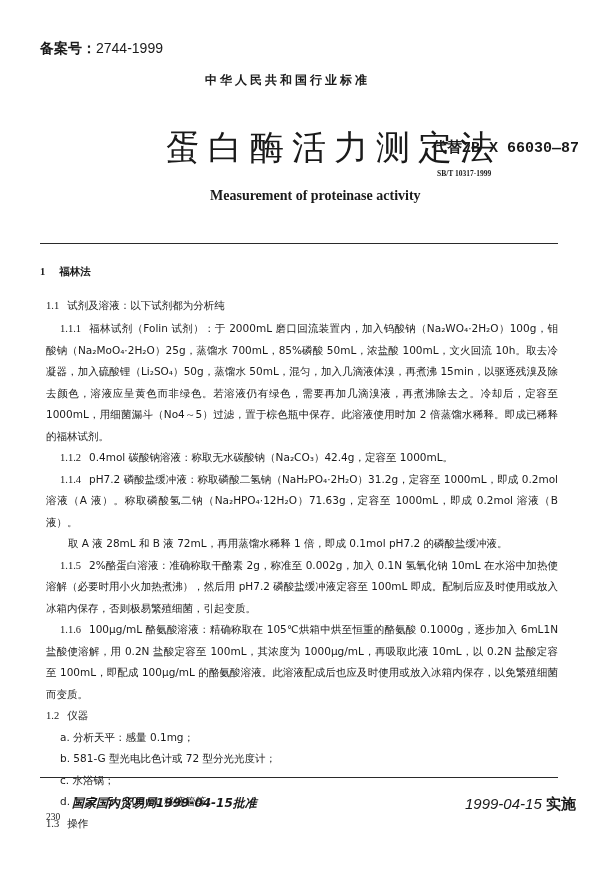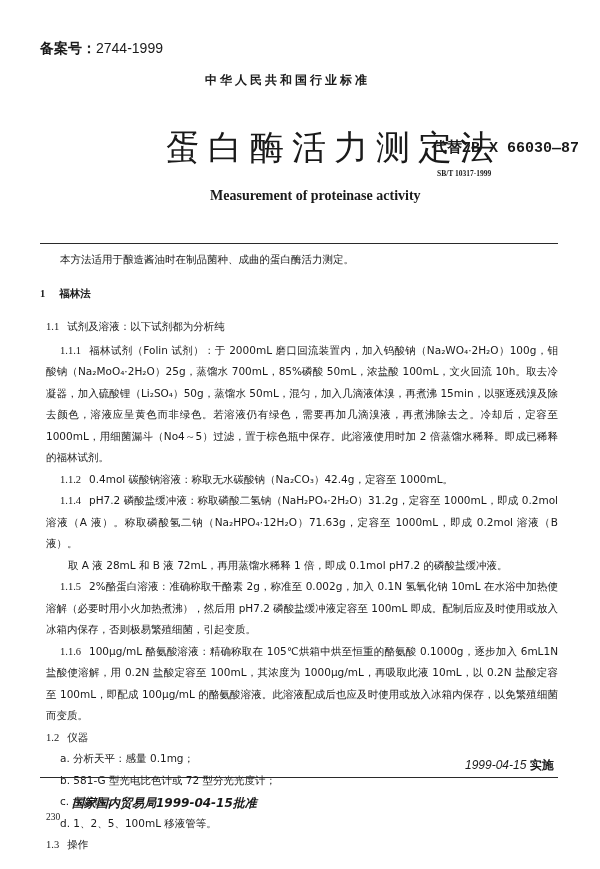--- a/index.html
+++ b/index.html
@@ -17,21 +17,21 @@
   .rule.top { top: 243px; }
   .rule.bottom { top: 777px; }
   .body-text { position: absolute; left: 46px; width: 512px; font-size: 10.5px; line-height: 21.5px;
                font-family: "DejaVu Sans", sans-serif; }
   .p { margin: 0; white-space: normal; text-align: justify; }
   .indent1 { text-indent: 14px; }
   .indent2 { padding-left: 14px; }
   .sec { font-weight: bold; }
   .num-b { font-weight: normal; font-family: "Liberation Serif", serif; margin-right: 8px; }
   .footer-left { left: 40px; top: 795px; font-size: 12px; font-weight: bold; font-style: italic; font-family: "DejaVu Sans", sans-serif; margin-left: 32px; }
-  .footer-right { left: 465px; top: 757px; font-size: 12px; font-style: italic; font-family: "Liberation Sans", sans-serif; }
+  .footer-right { left: 465px; top: 795px; font-size: 15px; font-style: italic; font-family: "Liberation Sans", sans-serif; }
   .footer-right b { font-style: normal; font-family: "DejaVu Sans", sans-serif; }
   .page-num { left: 46px; top: 812px; font-size: 9.5px; font-family: "Liberation Serif", serif; text-align: center; }
 </style>
 </head>
 <body>
 
 <div class="abs filing">
   <span>备案号：</span><span class="num">2744-1999</span>
 </div>
 
@@ -39,21 +39,20 @@
 
 <div class="abs title">蛋白酶活力测定法</div>
 <div class="abs code1">SB/T 10317-1999</div>
 <div class="abs code2">代替ZB X 66030—87</div>
 
 <div class="abs en-title">Measurement of proteinase activity</div>
 
 <div class="rule top"></div>
 
 <div class="body-text" style="top:249px;">
-  <p class="p indent1">本方法适用于酿造酱油时在制品菌种、成曲的蛋白酶活力测定。</p>
   <p class="p" style="margin-top:12px;">
     <span class="sec" style="font-family:'Liberation Serif',serif;margin-right:14px;margin-left:-6px;">1</span><span class="sec">福林法</span>
   </p>
   <p class="p" style="margin-top:12px;">
     <span class="num-b">1.1</span><span>试剂及溶液：以下试剂都为分析纯</span>
   </p>
   <p class="p indent1" style="margin-top:2px;">
     <span class="num-b">1.1.1</span><span>福林试剂（Folin 试剂）：于 2000mL 磨口回流装置内，加入钨酸钠（Na₂WO₄·2H₂O）100g，钼酸钠（Na₂MoO₄·2H₂O）25g，蒸馏水 700mL，85%磷酸 50mL，浓盐酸 100mL，文火回流 10h。取去冷凝器，加入硫酸锂（Li₂SO₄）50g，蒸馏水 50mL，混匀，加入几滴液体溴，再煮沸 15min，以驱逐残溴及除去颜色，溶液应呈黄色而非绿色。若溶液仍有绿色，需要再加几滴溴液，再煮沸除去之。冷却后，定容至 1000mL，用细菌漏斗（No4～5）过滤，置于棕色瓶中保存。此溶液使用时加 2 倍蒸馏水稀释。即成已稀释的福林试剂。</span>
   </p>
   <p class="p indent1">

